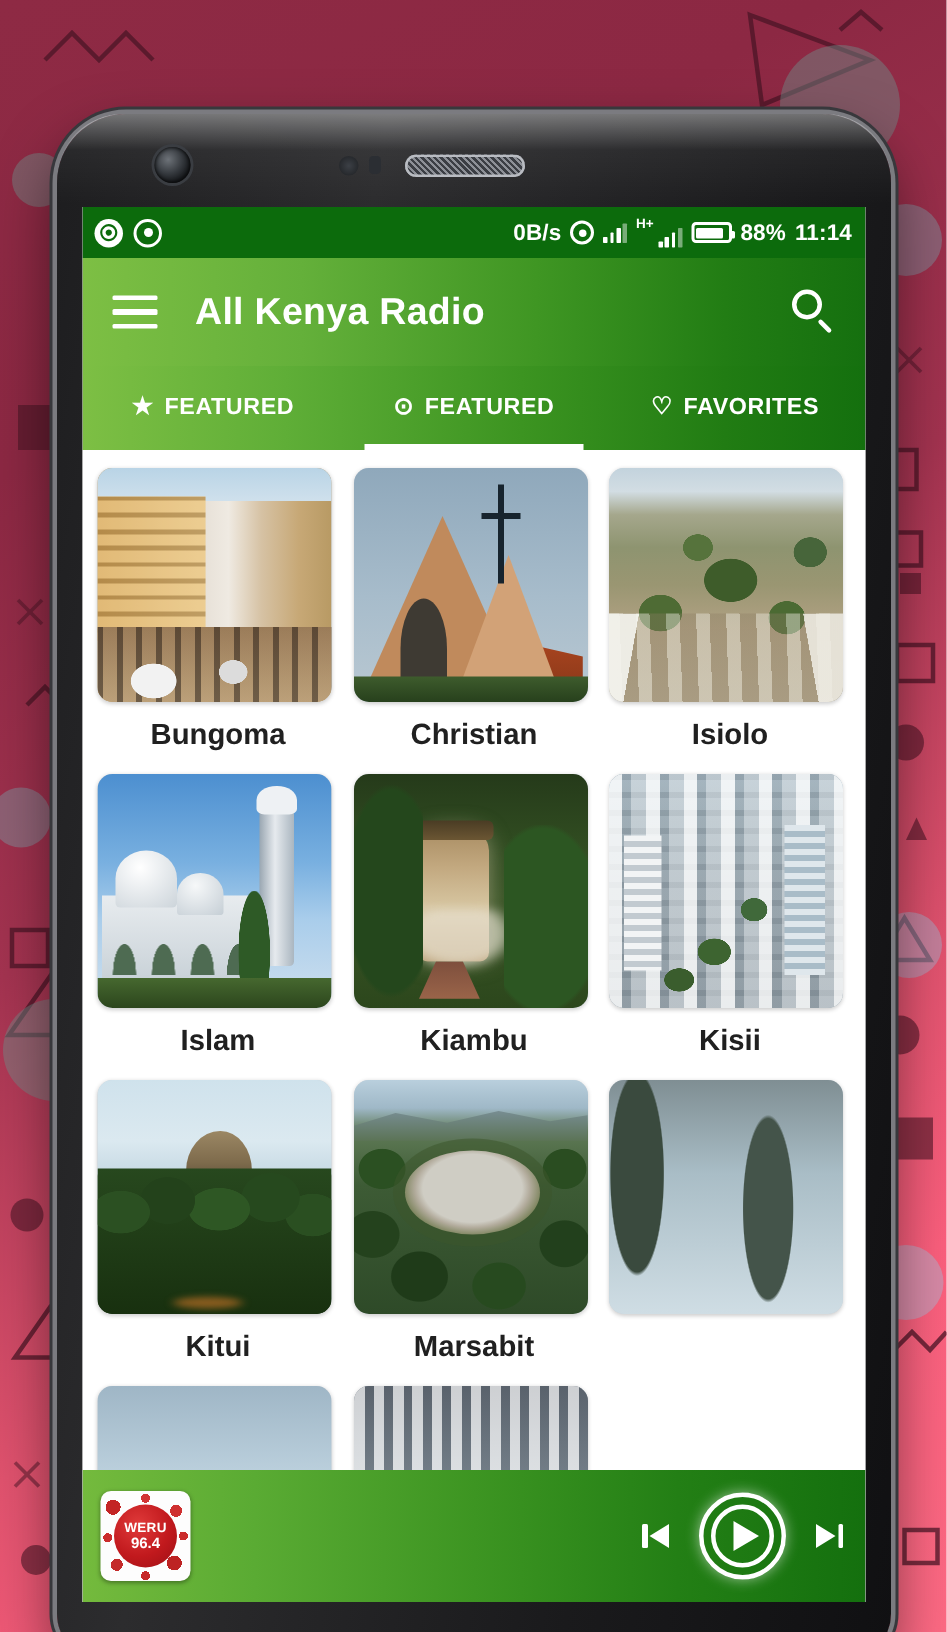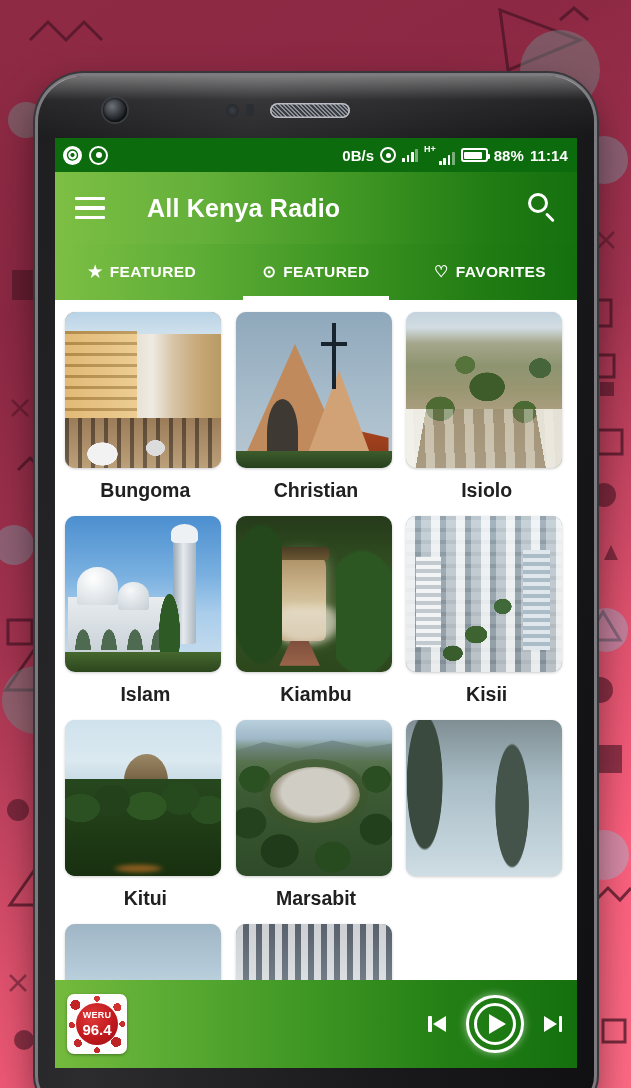--- a/index.html
+++ b/index.html
@@ -150,21 +150,21 @@
     align-items: center;
     padding: 0 18px 0 20px;
     position: relative;
   }
   #hamburger { width: 30px; display: flex; flex-direction: column; gap: 6px; cursor: pointer; }
   #hamburger span { display: block; height: 3.4px; background: #fff; border-radius: 1px; }
   #app-title {
     color: #ffffff;
     font-size: 25px;
     font-weight: bold;
-    margin-left: 42px;
+    margin-left: 25px;
     letter-spacing: 0.2px;
   }
   #search-btn {
     margin-left: auto;
     width: 34px; height: 34px;
     position: relative;
     cursor: pointer;
   }
   #search-btn .lens {
     position: absolute; left: 3px; top: 2px;
@@ -548,21 +548,21 @@
   }
   #player-thumb .disc {
     position: absolute; left: 50%; top: 50%;
     transform: translate(-50%,-50%);
     width: 42px; height: 42px; border-radius: 50%;
     background: radial-gradient(circle at 38% 32%, #e03a3a 0%, #c1191d 55%, #9d0f15 100%);
     display: flex; flex-direction: column; align-items: center; justify-content: center;
     color: #ffffff; line-height: 1;
   }
   #player-thumb .disc .l1 { font-size: 9px; font-weight: bold; letter-spacing: .2px; }
-  #player-thumb .disc .l2 { font-size: 15px; font-weight: bold; margin-top: 2px; }
+  #player-thumb .disc .l2 { font-size: 10px; font-weight: bold; margin-top: 2px; }
   #player-meta { margin-left: 14px; display: flex; flex-direction: column; gap: 2px; min-width: 0; }
   #player-title {
     color: #ffffff; font-size: 21px; font-weight: bold; letter-spacing: .2px;
     white-space: nowrap; overflow: hidden; text-overflow: ellipsis;
   }
   #player-sub { color: #d2e8c5; font-size: 15px; font-weight: bold; opacity: .85; }
   #player-controls { margin-left: auto; display: flex; align-items: center; gap: 14px; }
   .skip-btn {
     width: 26px; height: 26px; position: relative; cursor: pointer;
   }

